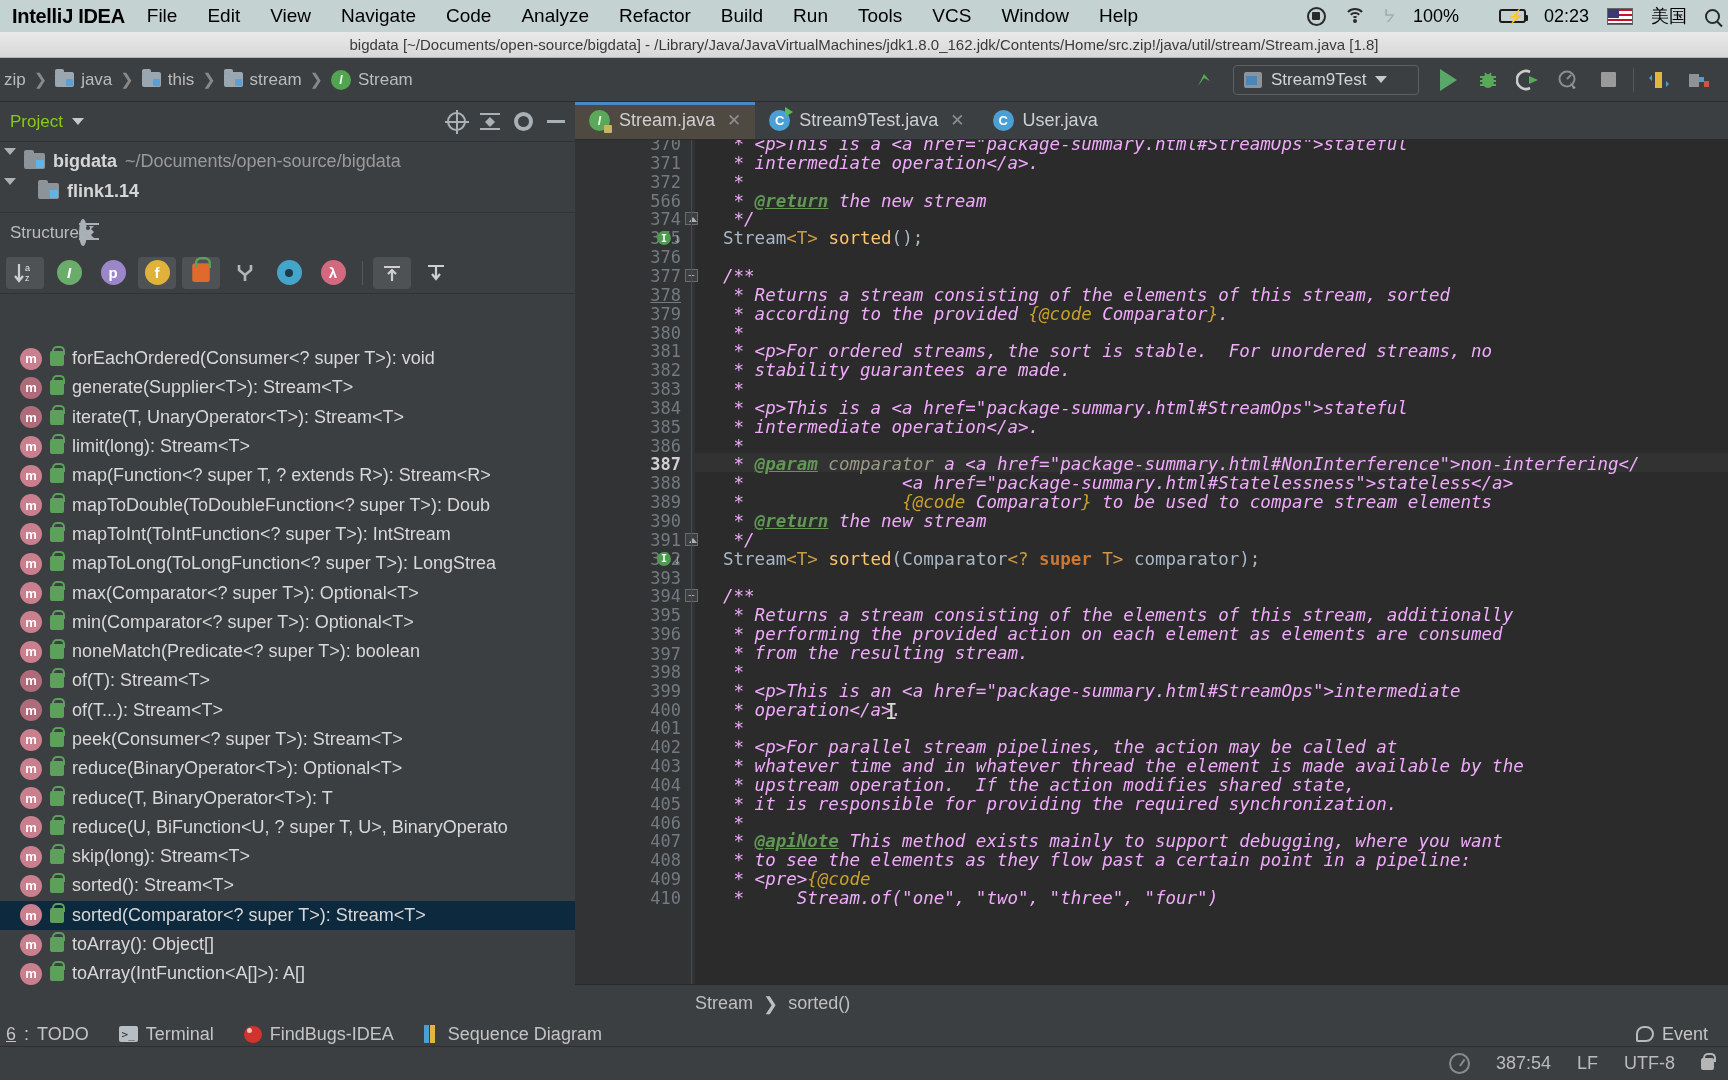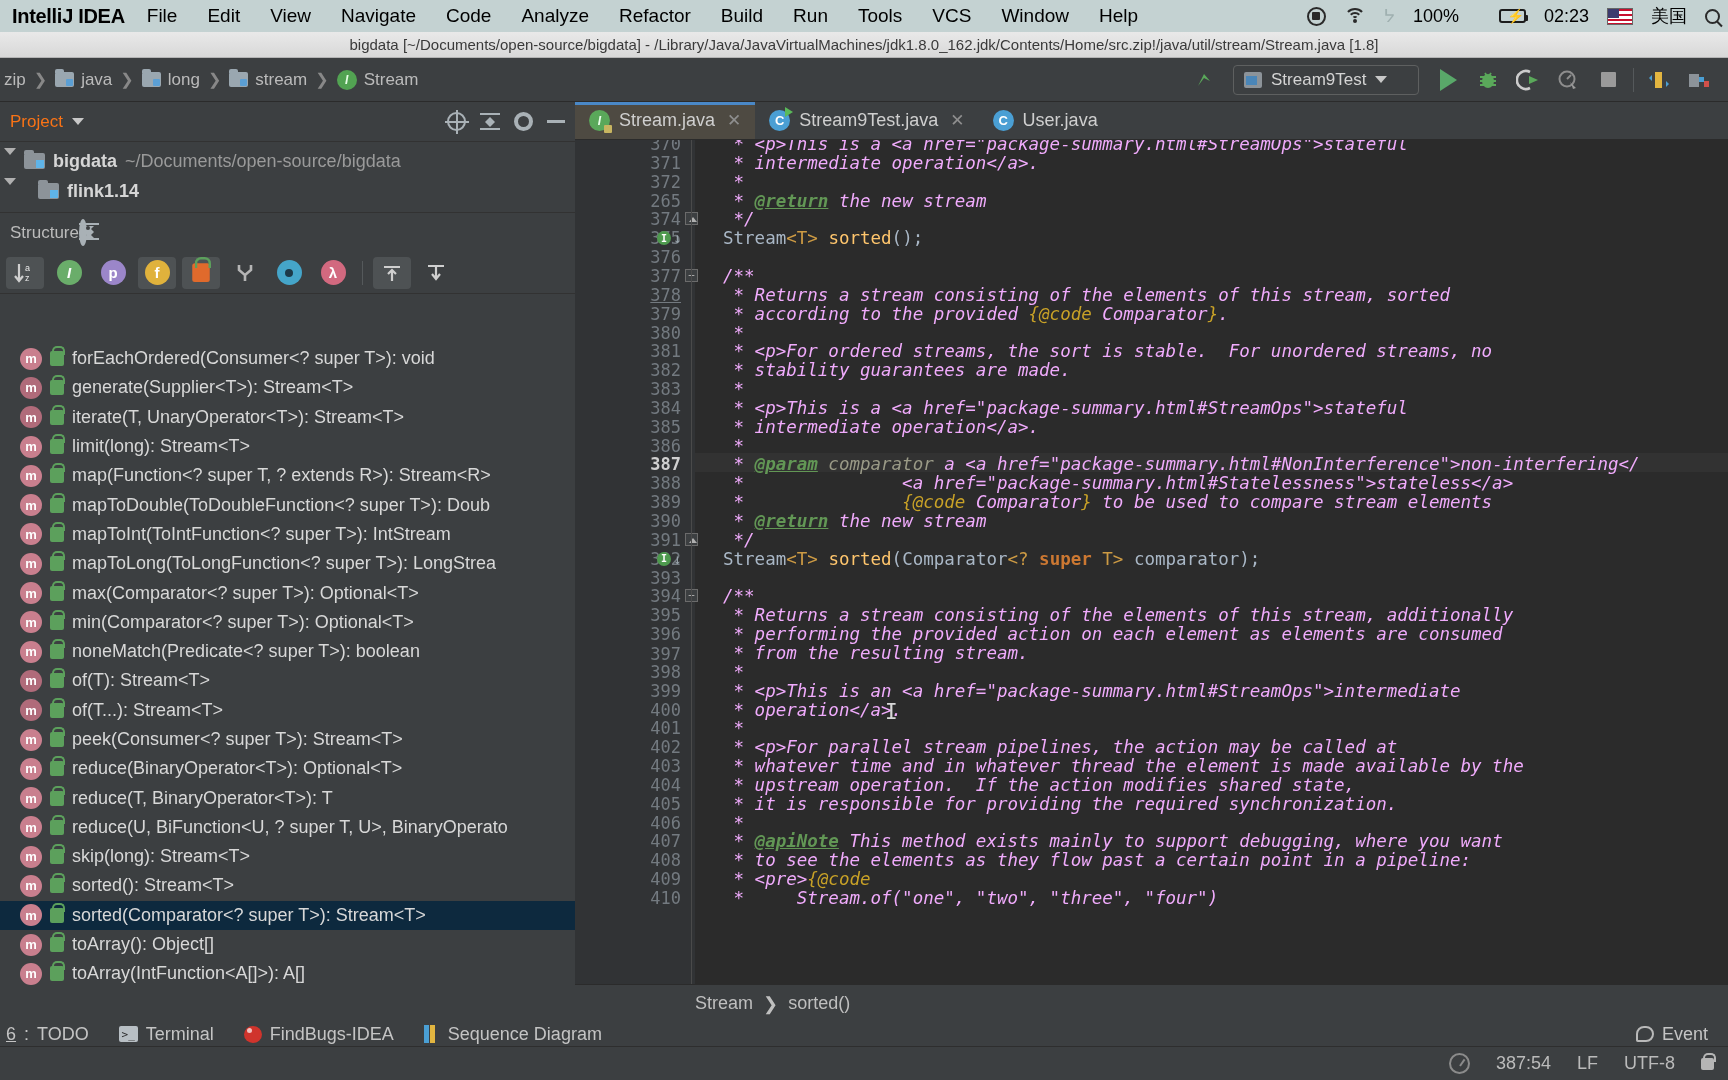--- a/index.html
+++ b/index.html
@@ -79,21 +79,21 @@
   .runcfg-ic { width:18px;height:16px;background:#8c9399;border-radius:2px;position:relative;}
   .runcfg-ic::after{content:"";position:absolute;left:2px;top:4px;width:11px;height:9px;background:#4a86b8;}
   .caret-dn { width:0;height:0;border-left:6px solid transparent;border-right:6px solid transparent;border-top:7px solid #c8c8c8;}
   .play-tri { width:0;height:0;border-top:11px solid transparent;border-bottom:11px solid transparent;border-left:17px solid #59a869;}
   .stop-sq { width:15px;height:15px;background:#9a9a9a;border-radius:1px;}
 
   
   .leftcol { position:absolute; top:102px; left:0; width:575px; bottom:58px; background:#3c3f41; }
   .panel-head {
     height:40px; display:flex; align-items:center; padding:0 10px;
-    color:#f97316; font-size:17px; border-bottom:1px solid #323232;
+    color:#84cc16; font-size:17px; border-bottom:1px solid #323232;
   }
   .panel-head .ph-title { display:flex;align-items:center;gap:9px; }
   .panel-head .ph-tools { margin-left:auto; display:flex; align-items:center; gap:14px;}
   .ic-locate { width:19px;height:19px;border:2px solid #a9b1b6;border-radius:50%;position:relative;}
   .ic-locate::before,.ic-locate::after{content:"";position:absolute;background:#a9b1b6;}
   .ic-locate::before{left:7px;top:-4px;width:2px;height:24px;}
   .ic-locate::after{top:7px;left:-4px;height:2px;width:24px;}
   .ic-collapse{ width:20px;height:18px; position:relative;}
   .ic-collapse b{position:absolute;left:0;width:20px;height:2.5px;background:#a9b1b6;}
   .ic-collapse b:nth-child(1){top:0;}
@@ -258,21 +258,21 @@
         <span>zip</span>
       </span>
       <span class="crumb-sep">❯</span>
       <span class="crumb">
         <span class="folder-ic"></span>
         <span>java</span>
       </span>
       <span class="crumb-sep">❯</span>
       <span class="crumb">
         <span class="folder-ic"></span>
-        <span>long</span>
+        <span>this</span>
       </span>
       <span class="crumb-sep">❯</span>
       <span class="crumb">
         <span class="folder-ic"></span>
         <span>stream</span>
       </span>
       <span class="crumb-sep">❯</span>
       <span class="crumb">
         <span class="iface-ic">I</span>
         <span>Stream</span>
@@ -554,21 +554,21 @@
         <span class="tab-ic-c">C</span>
         <span>User.java</span>
       </div>
     </div>
 
     <div class="code-area">
       <div class="gutter">
           <div class="ln" style="top: -6px;">370</div>
           <div class="ln" style="top: 12.85px;">371</div>
           <div class="ln" style="top: 31.7px;">372</div>
-          <div class="ln" style="top: 50.55px;">265</div>
+          <div class="ln" style="top: 50.55px;">566</div>
           <div class="ln" style="top: 69.4px;">374</div>
           <div class="fold-up" style="position: absolute; left: 110px; top: 72.4px;"></div>
           <div class="ln" style="top: 88.25px;">375</div>
           <div class="gutter-run" style="top: 91.25px; left: 82px;">I</div>
           <div style="position: absolute; left: 98px; top: 90.25px; color: rgb(154, 166, 173); font-size: 14px;">↓</div>
           <div class="ln" style="top: 107.1px;">376</div>
           <div class="ln" style="top: 125.95px;">377</div>
           <div class="fold-minus" style="position: absolute; left: 110px; top: 128.95px;">−</div>
           <div class="ln" style="top: 144.8px; text-decoration: underline;">378</div>
           <div class="ln" style="top: 163.65px;">379</div>

